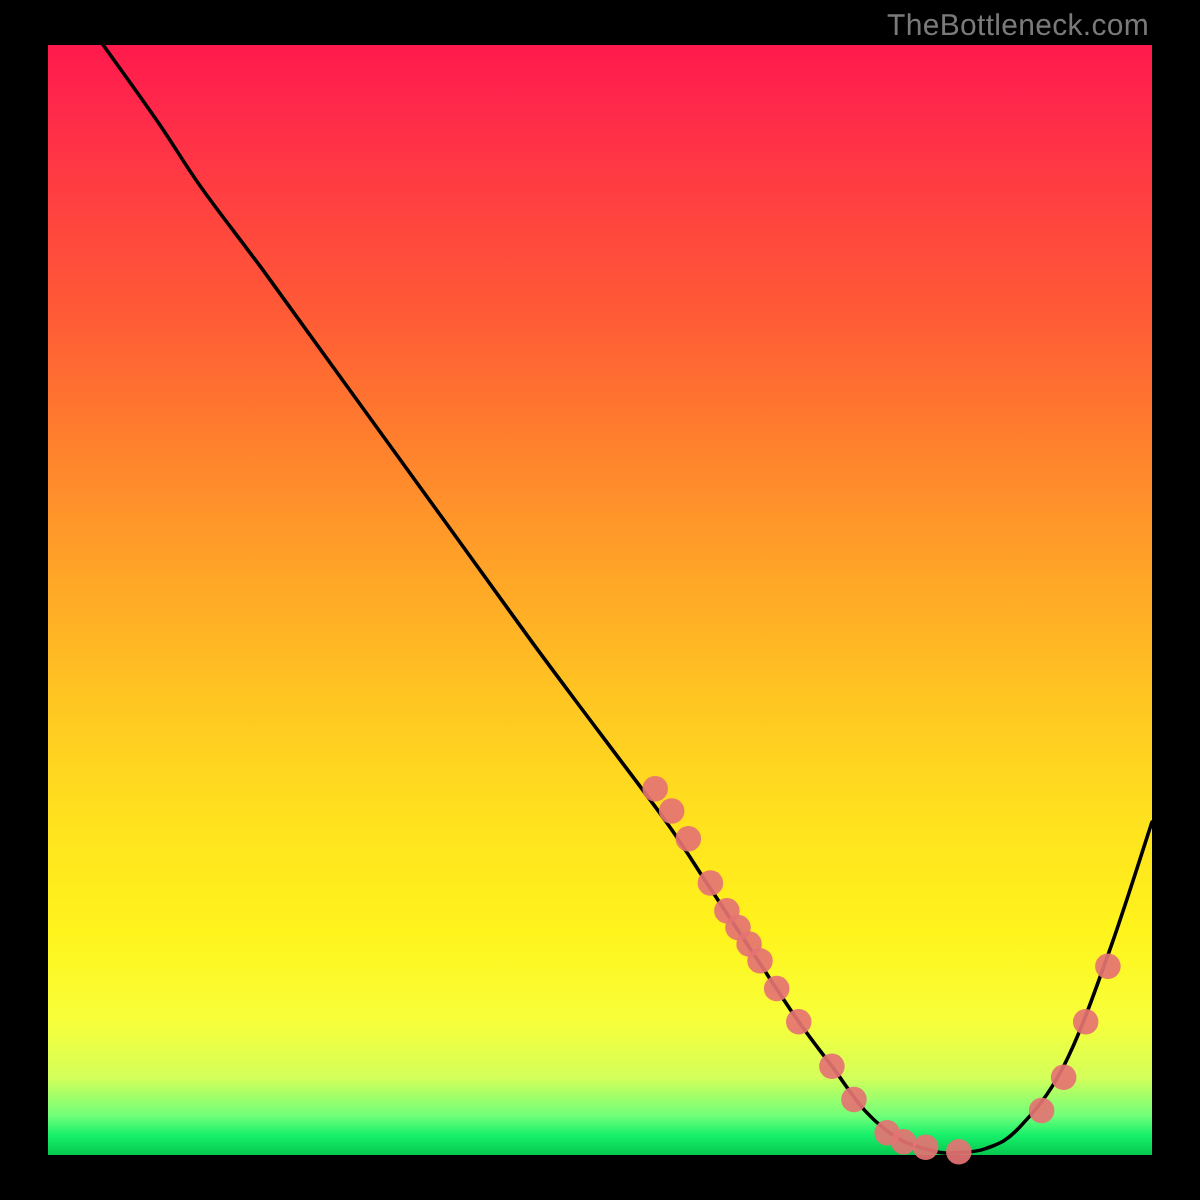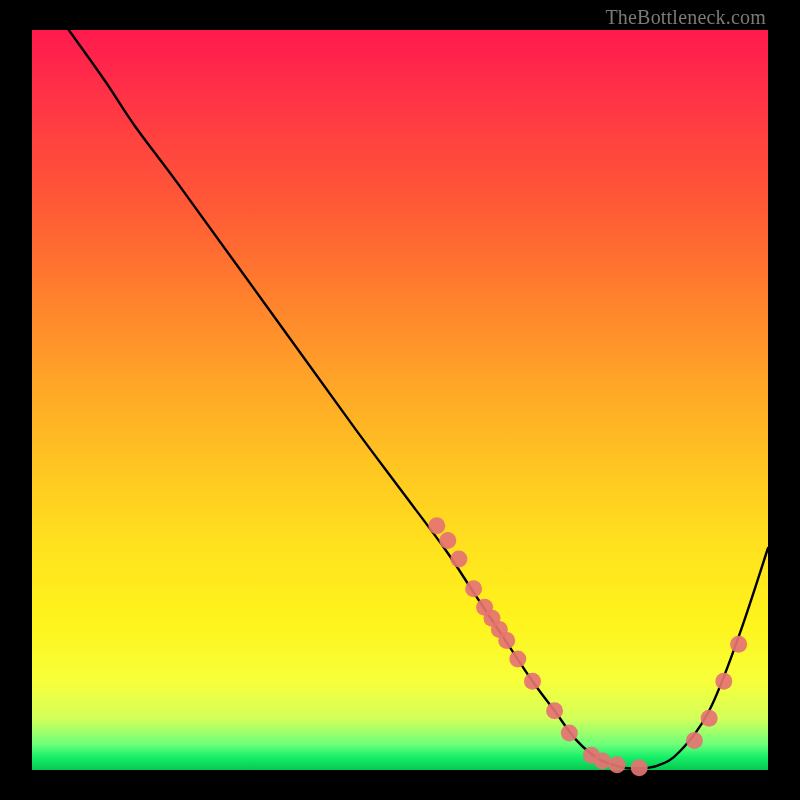--- a/index.html
+++ b/index.html
@@ -9,21 +9,20 @@
     height: 800px;
     background: #000;
     font-family: Arial, Helvetica, sans-serif;
     overflow: hidden;
   }
   .frame {
     position: relative;
     width: 800px;
     height: 640px;
     background: #000;
-    font-family: Liberation Serif, serif;
   }
   .plot-area {
     position: absolute;
     left: 32px;
     top: 30px;
     width: 736px;
     height: 740px;
     
     background: linear-gradient(
       to bottom,

